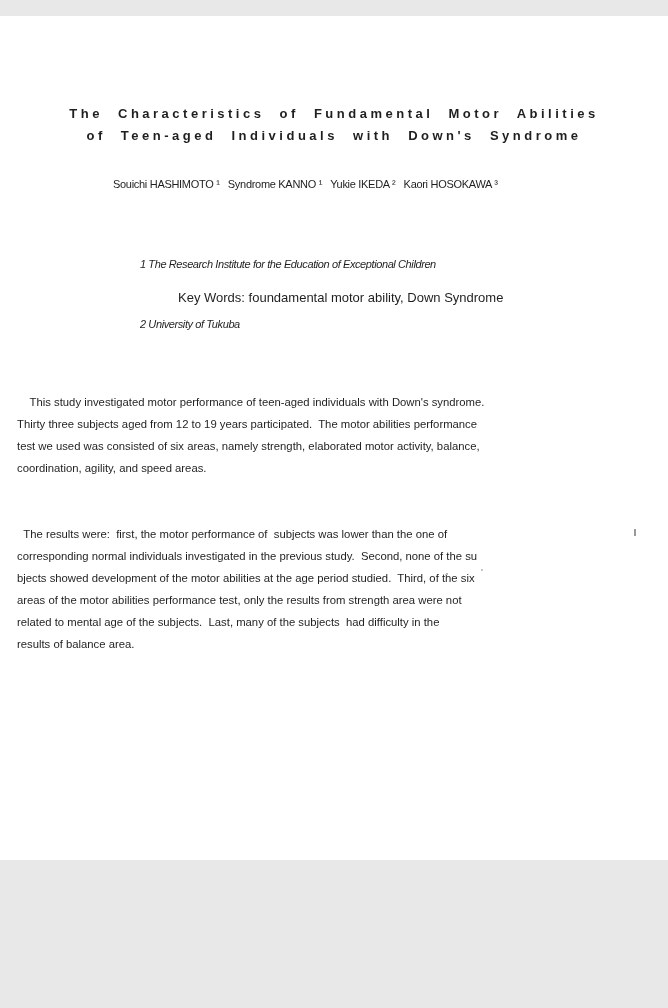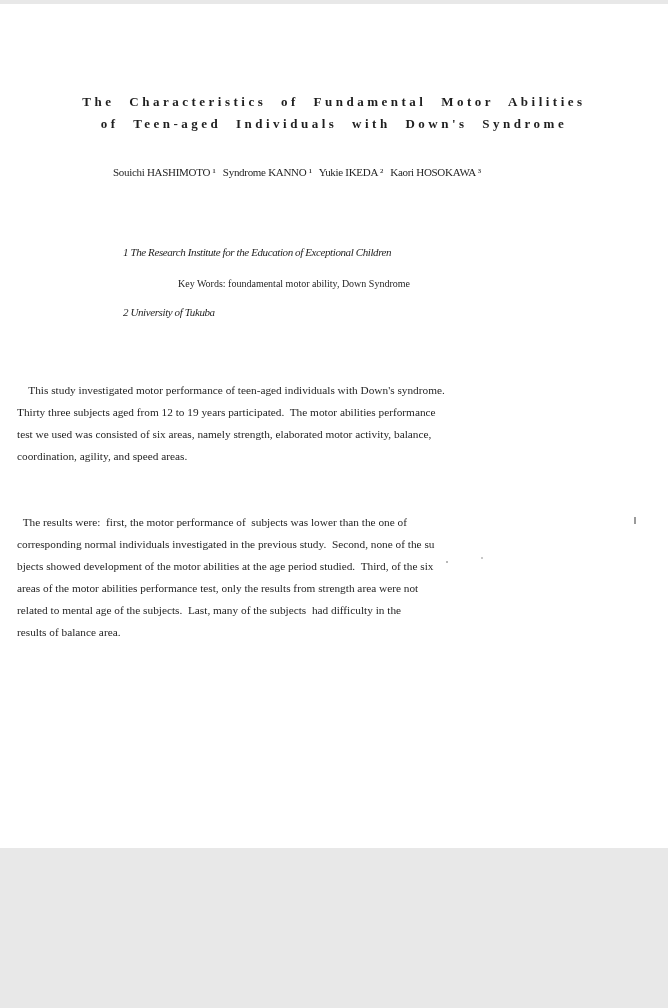--- a/index.html
+++ b/index.html
@@ -1,23 +1,23 @@
 <!DOCTYPE html>
 <html><head>
 <meta charset="utf-8">
 <style>
   html, body { margin: 0; padding: 0; background: #e8e8e8; }
   .page {
     position: relative;
     width: 668px;
     height: 844px;
-    margin: 4px auto;
+    margin: 16px auto;
     background: #ffffff;
     overflow: hidden;
-    font-family: Liberation Serif, serif;
+    font-family: Liberation Sans, sans-serif;
     color: #1f1f1f;
   }
   .title-block {
     position: absolute;
     top: 87px;
     left: 0;
     width: 668px;
     text-align: center;
     font-weight: bold;
     font-size: 13px;
@@ -30,32 +30,32 @@
     position: absolute;
     top: 162px;
     left: 113px;
     font-size: 11px;
     letter-spacing: -0.3px;
     white-space: pre;
   }
   .affiliations {
     position: absolute;
     top: 200px;
-    left: 123px;
+    left: 140px;
     font-size: 11px;
     font-style: italic;
     letter-spacing: -0.4px;
     line-height: 19.7px;
     white-space: pre;
   }
   .keywords-line {
     position: absolute;
     top: 274px;
     left: 178px;
-    font-size: 10px;
+    font-size: 13px;
     letter-spacing: 0px;
     white-space: pre;
   }
   .abstract {
     position: absolute;
     top: 331px;
     left: 17px;
     width: 645px;
     font-size: 11.3px;
     line-height: 22px;

